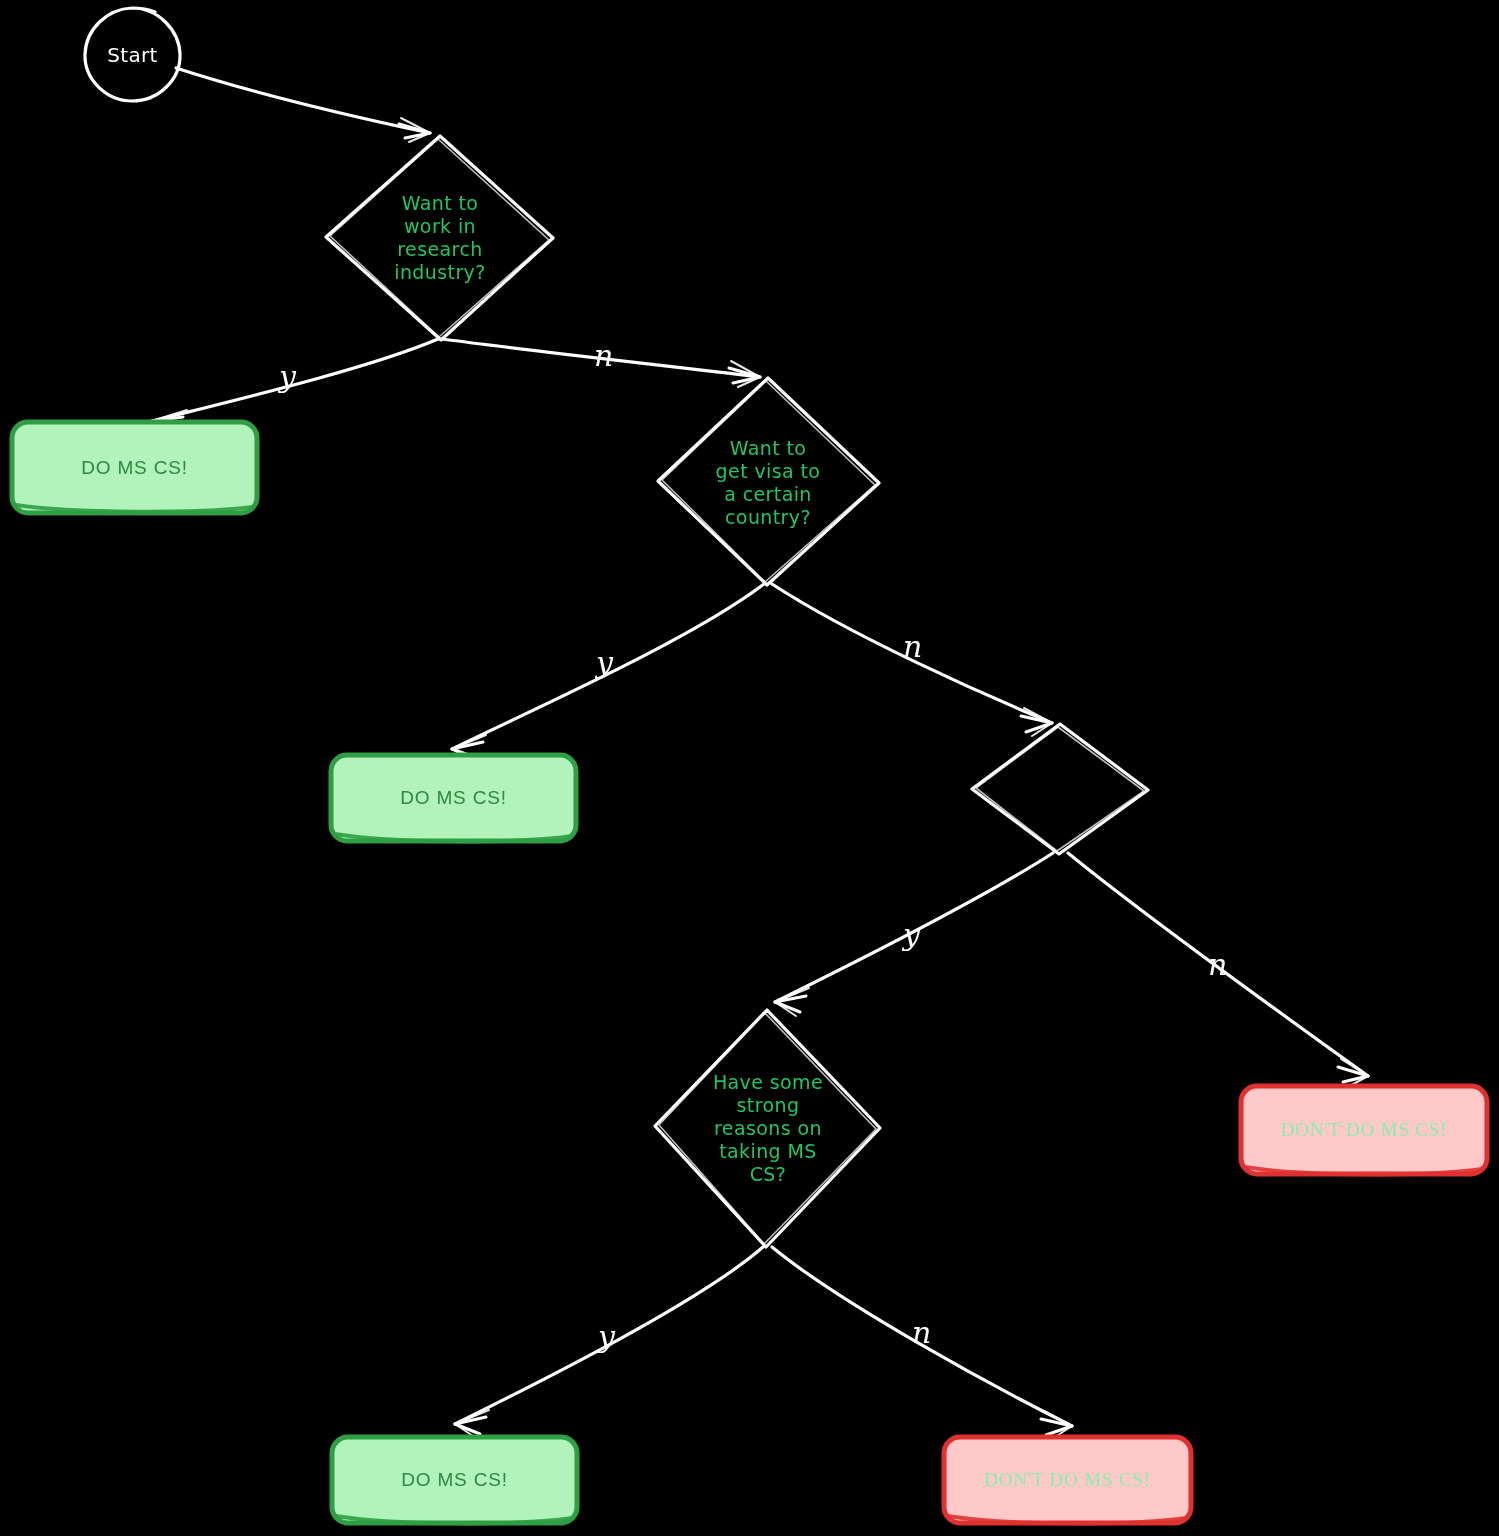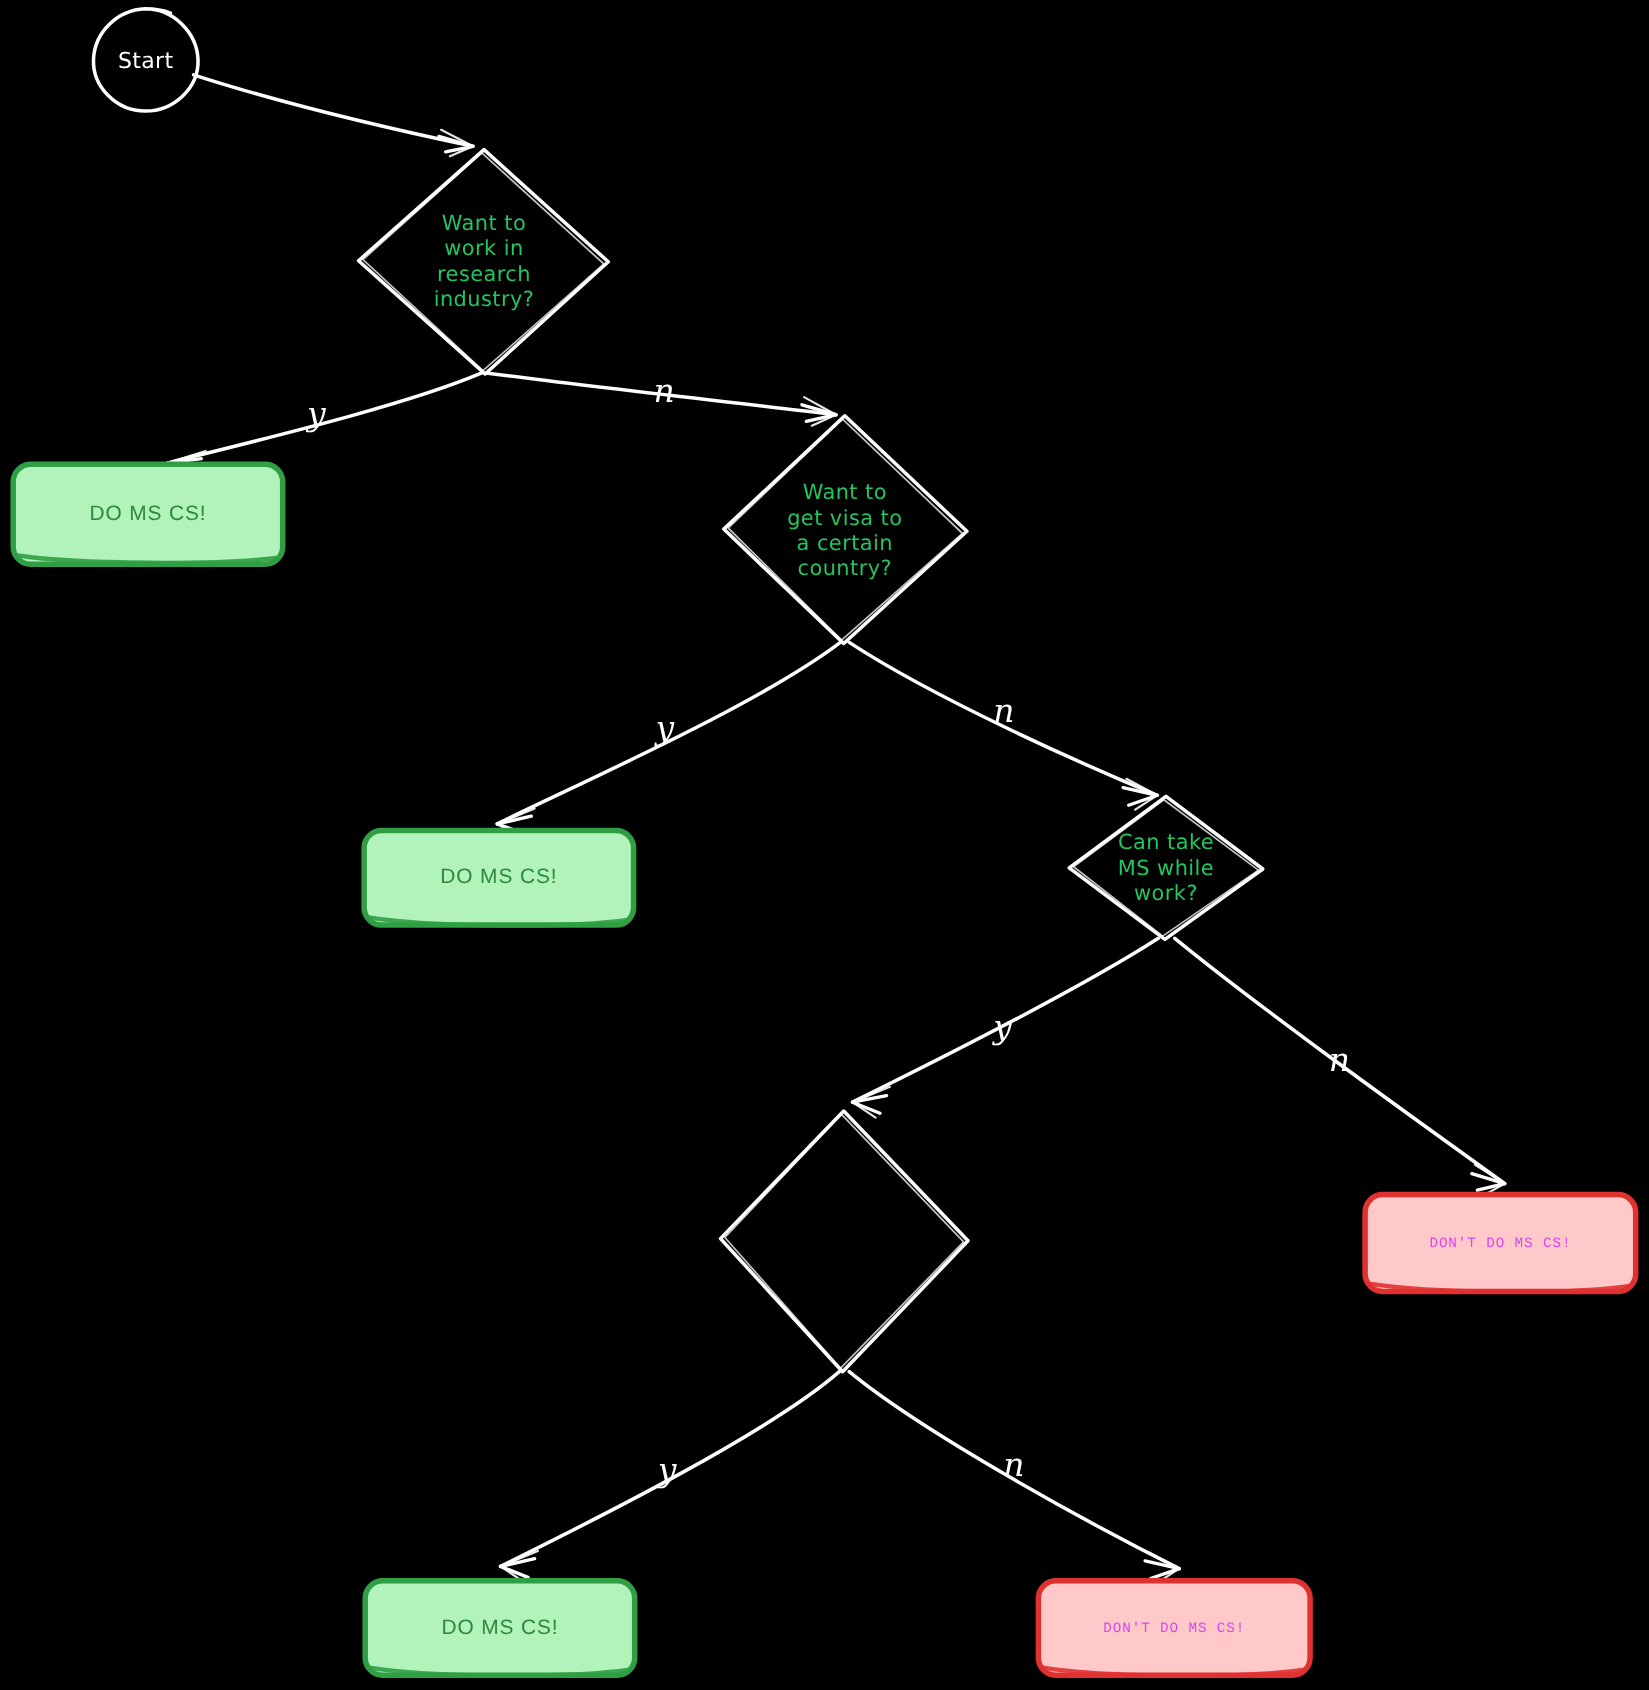--- a/index.html
+++ b/index.html
@@ -50,24 +50,24 @@
     font-family: "DejaVu Sans", sans-serif;
     letter-spacing: 0.3px;
   }
   .term-green-label {
     color: #2b8a3e;
     font-size: 19px;
     letter-spacing: 0.8px;
     font-family: Liberation Sans, sans-serif;
   }
   .term-red-label {
-    color: #d946ef;
-    font-size: 13px;
+    color: #86efac;
+    font-size: 19px;
     letter-spacing: 0.8px;
-    font-family: Liberation Mono, monospace;
+    font-family: Liberation Serif, serif;
   }
   .edge-label {
     position: absolute;
     color: #ffffff;
     font-size: 30px;
     font-style: italic;
     font-family: "DejaVu Serif", serif;
     pointer-events: none;
     line-height: 1;
   }
@@ -195,24 +195,26 @@
   <div class="node-text diamond-label" style="left:335px; top:155px; width:210px; height:165px;">Want to
 work in
 research
 industry?</div>
 
   <div class="node-text diamond-label" style="left:663px; top:400px; width:210px; height:165px;">Want to
 get visa to
 a certain
 country?</div>
 
-  <div class="node-text diamond-label" style="left:985px; top:742px; width:150px; height:95px;">Can take
-MS while
-work?</div>
-
+
+  <div class="node-text diamond-label" style="left:662px; top:1022px; width:212px; height:212px;">Have some
+strong
+reasons on
+taking MS
+CS?</div>
 
   <div class="node-text term-green-label" style="left:12px; top:422px; width:245px; height:91px;">DO MS CS!</div>
 
   <div class="node-text term-green-label" style="left:331px; top:755px; width:245px; height:86px;">DO MS CS!</div>
 
   <div class="node-text term-red-label" style="left:1241px; top:1086px; width:246px; height:88px;">DON'T DO MS CS!</div>
 
   <div class="node-text term-green-label" style="left:332px; top:1437px; width:245px; height:86px;">DO MS CS!</div>
 
   <div class="node-text term-red-label" style="left:944px; top:1437px; width:247px; height:86px;">DON'T DO MS CS!</div>

